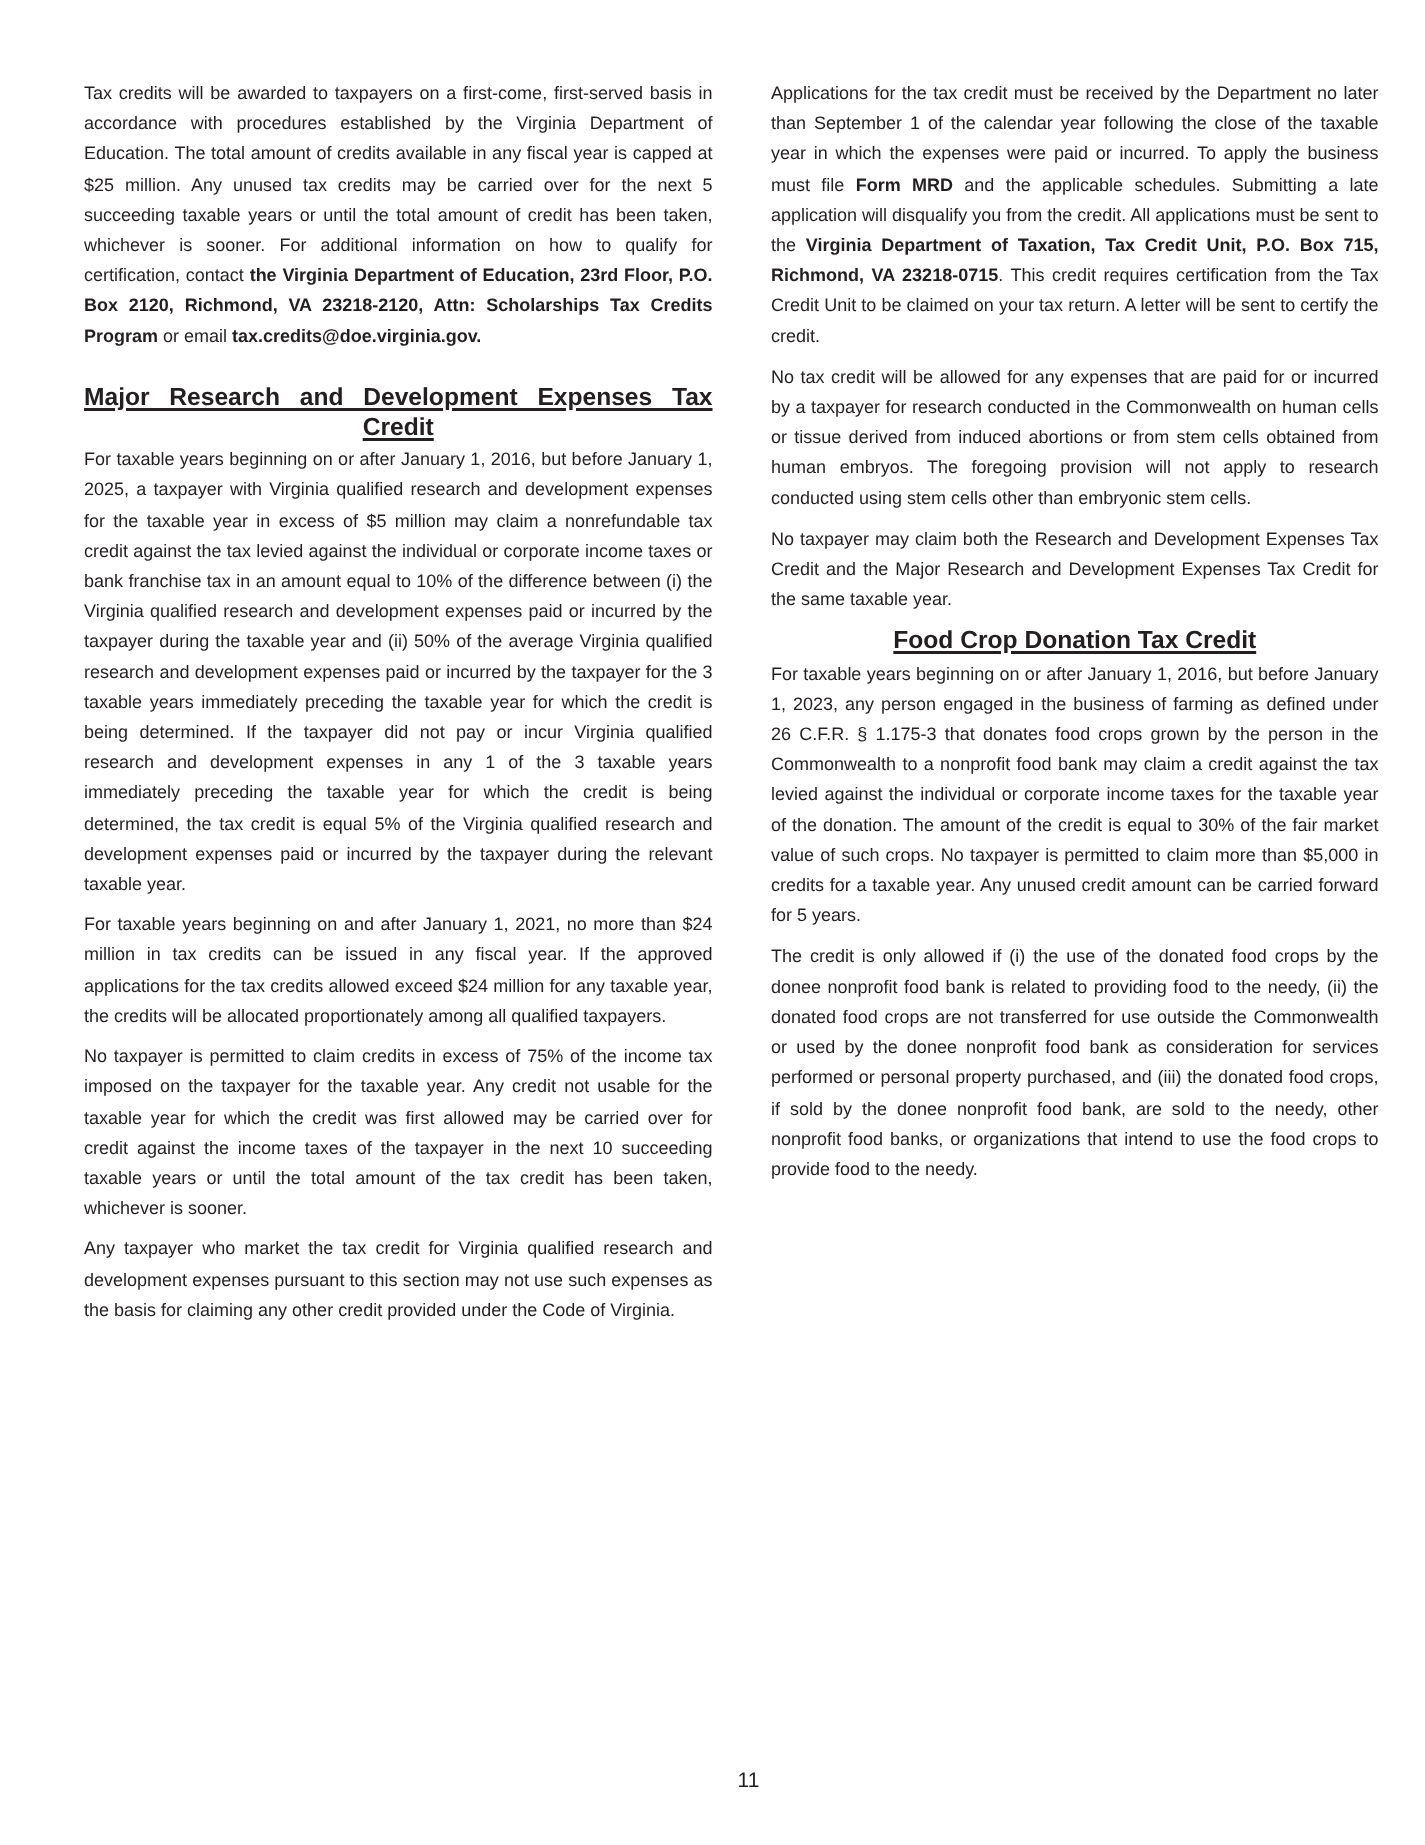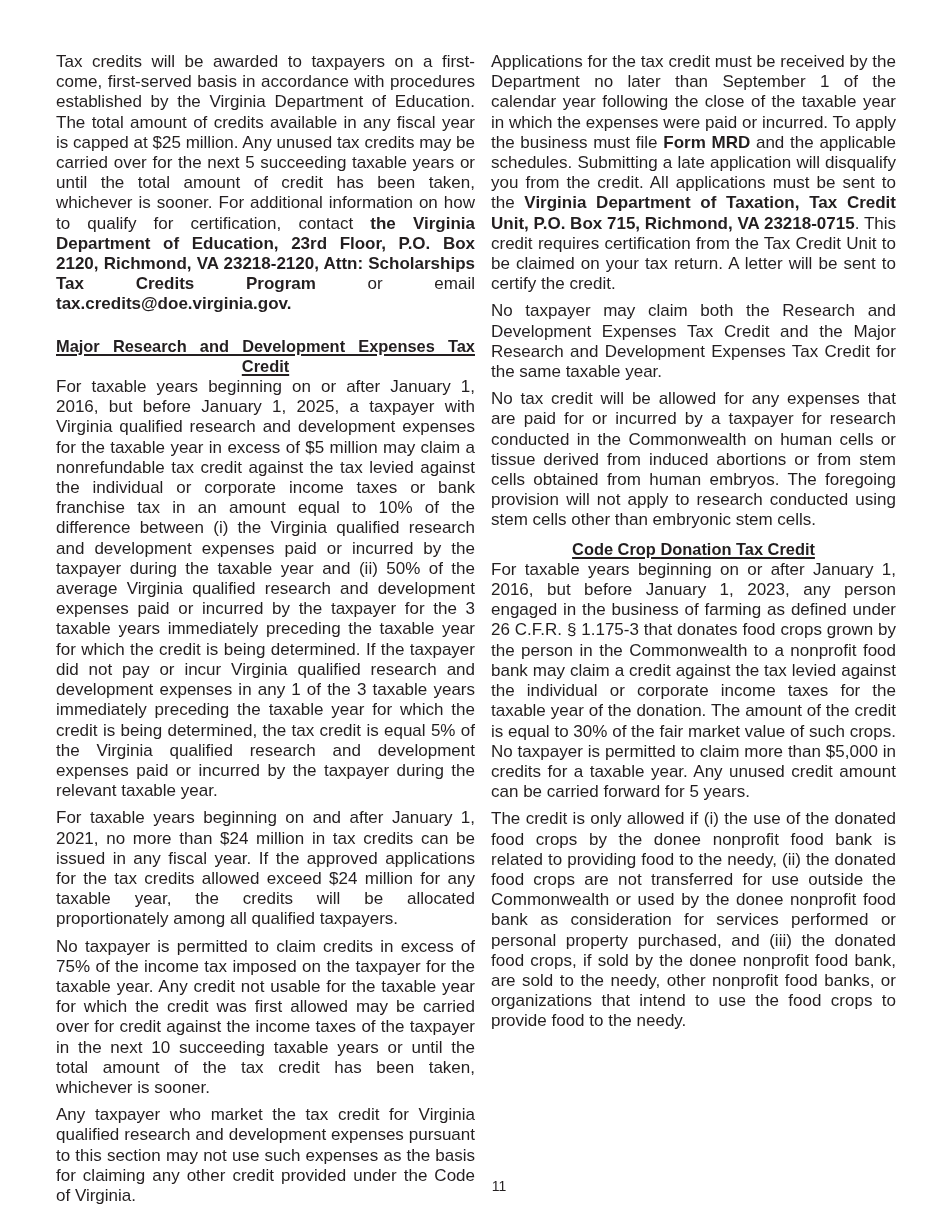--- a/index.html
+++ b/index.html
@@ -23,26 +23,26 @@
     }
     .col {
       position: absolute;
       top: 52px;
     }
     .col-left {
       left: 56px;
       width: 419px;
     }
     .col-right {
-      left: 491px;
+      left: 514px;
       width: 405px;
     }
     .para {
       margin: 0 0 7px 0;
-      font-size: 17px;
+      font-size: 12px;
       line-height: 20.2px;
       text-align: justify;
       hyphens: none;
     }
     .para b {
       font-weight: bold;
     }
     .heading {
       margin: 21px 0 1px 0;
       font-size: 16.4px;
@@ -81,23 +81,23 @@
 
     <p class="para">For taxable years beginning on or after January 1, 2016, but before January 1, 2025, a taxpayer with Virginia qualified research and development expenses for the taxable year in excess of $5 million may claim a nonrefundable tax credit against the tax levied against the individual or corporate income taxes or bank franchise tax in an amount equal to 10% of the difference between (i) the Virginia qualified research and development expenses paid or incurred by the taxpayer during the taxable year and (ii) 50% of the average Virginia qualified research and development expenses paid or incurred by the taxpayer for the 3 taxable years immediately preceding the taxable year for which the credit is being determined. If the taxpayer did not pay or incur Virginia qualified research and development expenses in any 1 of the 3 taxable years immediately preceding the taxable year for which the credit is being determined, the tax credit is equal 5% of the Virginia qualified research and development expenses paid or incurred by the taxpayer during the relevant taxable year.</p>
     <p class="para">For taxable years beginning on and after January 1, 2021, no more than $24 million in tax credits can be issued in any fiscal year. If the approved applications for the tax credits allowed exceed $24 million for any taxable year, the credits will be allocated proportionately among all qualified taxpayers.</p>
     <p class="para">No taxpayer is permitted to claim credits in excess of 75% of the income tax imposed on the taxpayer for the taxable year. Any credit not usable for the taxable year for which the credit was first allowed may be carried over for credit against the income taxes of the taxpayer in the next 10 succeeding taxable years or until the total amount of the tax credit has been taken, whichever is sooner.</p>
     <p class="para">Any taxpayer who market the tax credit for Virginia qualified research and development expenses pursuant to this section may not use such expenses as the basis for claiming any other credit provided under the Code of Virginia.</p>
   </div>
 
   <div class="col col-right">
     <p class="para"><span>Applications for the tax credit must be received by the Department no later than September 1 of the calendar year following the close of the taxable year in which the expenses were paid or incurred. To apply the business must file </span><b>Form MRD</b><span> and the applicable schedules. Submitting a late application will disqualify you from the credit. All applications must be sent to the </span><b>Virginia Department of Taxation, Tax Credit Unit, P.O. Box 715, Richmond, VA 23218-0715</b><span>. This credit requires certification from the Tax Credit Unit to be claimed on your tax return. A letter will be sent to certify the credit.</span></p>
 
+    <p class="para">No tax credit will be allowed for any expenses that are paid for or incurred by a taxpayer for research conducted in the Commonwealth on human cells or tissue derived from induced abortions or from stem cells obtained from human embryos. The foregoing provision will not apply to research conducted using stem cells other than embryonic stem cells.</p>
     <p class="para">No taxpayer may claim both the Research and Development Expenses Tax Credit and the Major Research and Development Expenses Tax Credit for the same taxable year.</p>
-    <p class="para">No tax credit will be allowed for any expenses that are paid for or incurred by a taxpayer for research conducted in the Commonwealth on human cells or tissue derived from induced abortions or from stem cells obtained from human embryos. The foregoing provision will not apply to research conducted using stem cells other than embryonic stem cells.</p>
 
-    <div class="heading" style="margin-top:8px;">Code Crop Donation Tax Credit</div>
+    <div class="heading" style="margin-top:8px;">Food Crop Donation Tax Credit</div>
 
     <p class="para">For taxable years beginning on or after January 1, 2016, but before January 1, 2023, any person engaged in the business of farming as defined under 26 C.F.R. § 1.175-3 that donates food crops grown by the person in the Commonwealth to a nonprofit food bank may claim a credit against the tax levied against the individual or corporate income taxes for the taxable year of the donation. The amount of the credit is equal to 30% of the fair market value of such crops. No taxpayer is permitted to claim more than $5,000 in credits for a taxable year.  Any unused credit amount can be carried forward for 5 years.</p>
     <p class="para">The credit is only allowed if (i) the use of the donated food crops by the donee nonprofit food bank is related to providing food to the needy, (ii) the donated food crops are not transferred for use outside the Commonwealth or used by the donee nonprofit food bank as consideration for services performed or personal property purchased, and (iii) the donated food crops, if sold by the donee nonprofit food bank, are sold to the needy, other nonprofit food banks, or organizations that intend to use the food crops to provide food to the needy.</p>
   </div>
 
   <div class="page-number">11</div>
 </div>
 
 </body></html>

